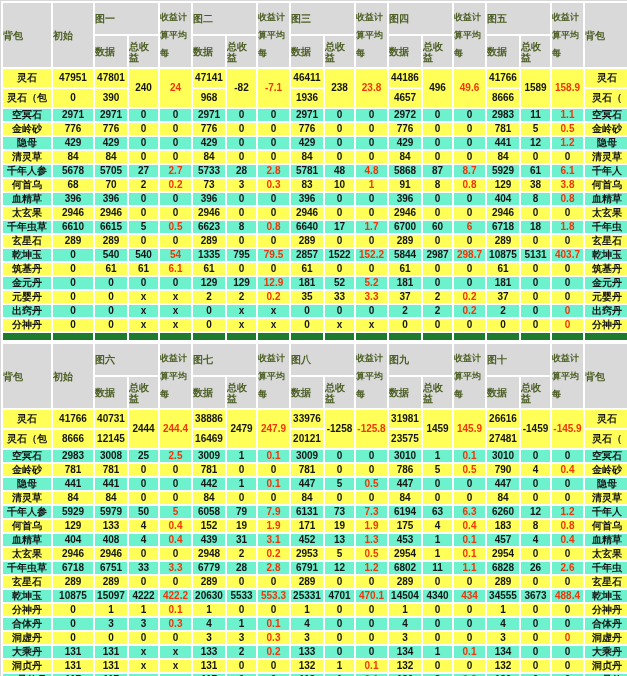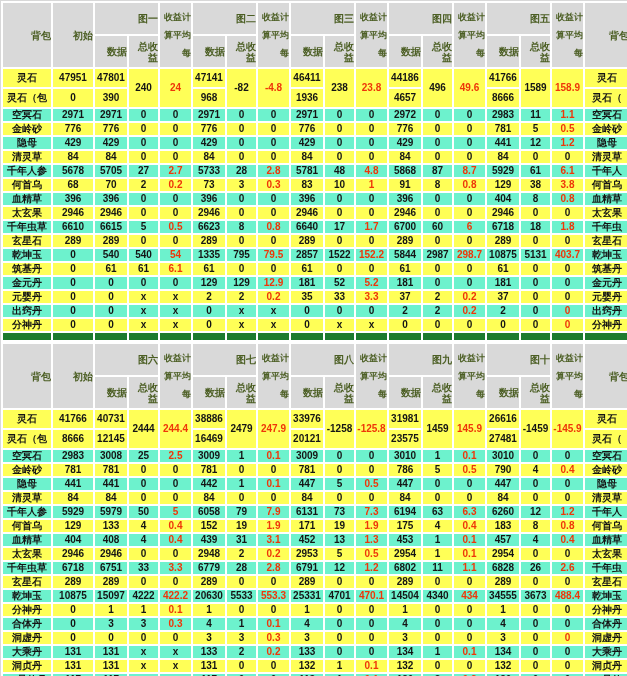--- a/index.html
+++ b/index.html
@@ -12,21 +12,21 @@
     border:1px solid #d8d8d8;
     font-family:"Liberation Sans",sans-serif;
   }
   table{
     border-collapse:separate; border-spacing:2px;
     width:623px; table-layout:fixed; background:#fff;
   }
   th{
     background:var(--header-bg); color:var(--header-text);
     font:bold 10px/11px "Liberation Sans",sans-serif;
-    height:31px; padding:0; overflow:hidden; text-align:right;
+    height:31px; padding:0; overflow:hidden; text-align:left;
   }
   th.avg-h{white-space:normal; font-size:9px; line-height:18px;}
   td{
     font:bold 10px/12px "Liberation Sans",sans-serif;
     text-align:center; height:12px; padding:0; overflow:hidden;
     white-space:nowrap; color:#151515;
   }
   tr.tall td{height:18px;margin-left:16px;}
   .yellow{background:var(--yellow);}
   .cyan{background:var(--cyan);}
@@ -89,21 +89,21 @@
       </thead>
       <tbody>
         <tr class="tall">
           <td class="yellow">灵石</td>
           <td class="yellow">47951</td>
           <td class="yellow">47801</td>
           <td class="yellow" rowspan="2">240</td>
           <td class="yellow red" rowspan="2">24</td>
           <td class="yellow">47141</td>
           <td class="yellow" rowspan="2">-82</td>
-          <td class="yellow red" rowspan="2">-4.8</td>
+          <td class="yellow red" rowspan="2">-7.1</td>
           <td class="yellow">46411</td>
           <td class="yellow" rowspan="2">238</td>
           <td class="yellow red" rowspan="2">23.8</td>
           <td class="yellow">44186</td>
           <td class="yellow" rowspan="2">496</td>
           <td class="yellow red" rowspan="2">49.6</td>
           <td class="yellow">41766</td>
           <td class="yellow" rowspan="2">1589</td>
           <td class="yellow red" rowspan="2">158.9</td>
           <td class="yellow">灵石</td>

